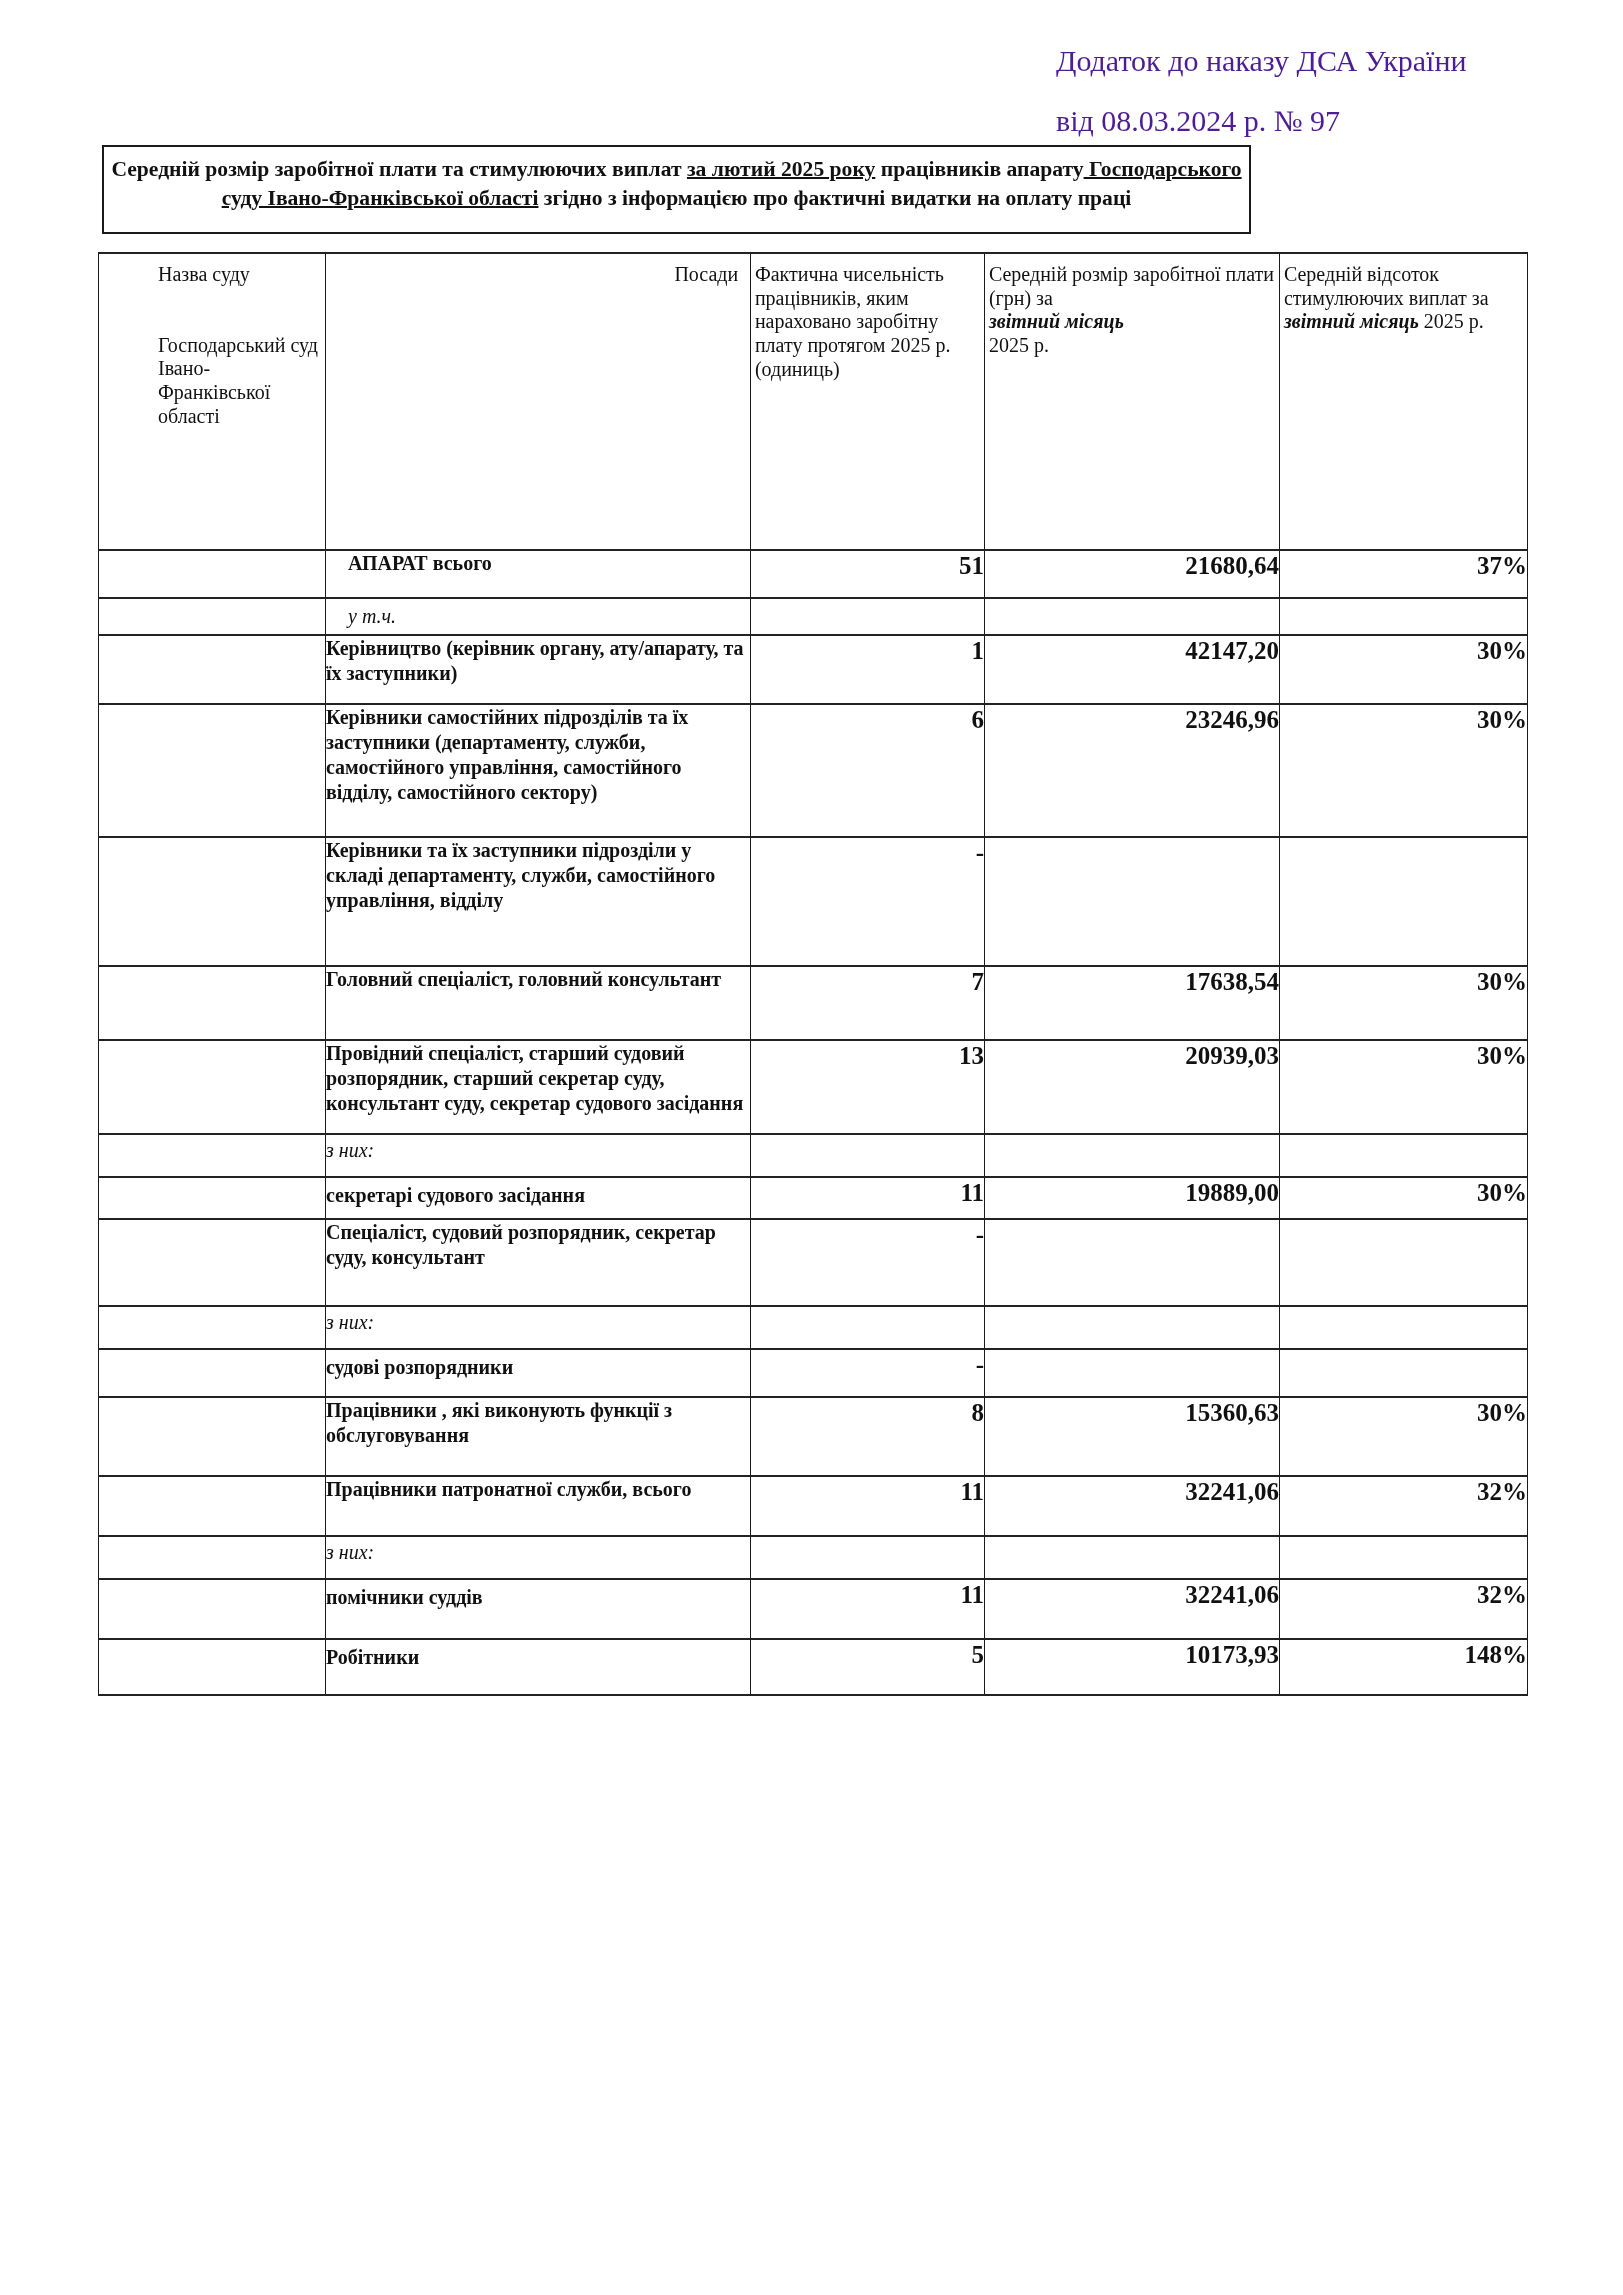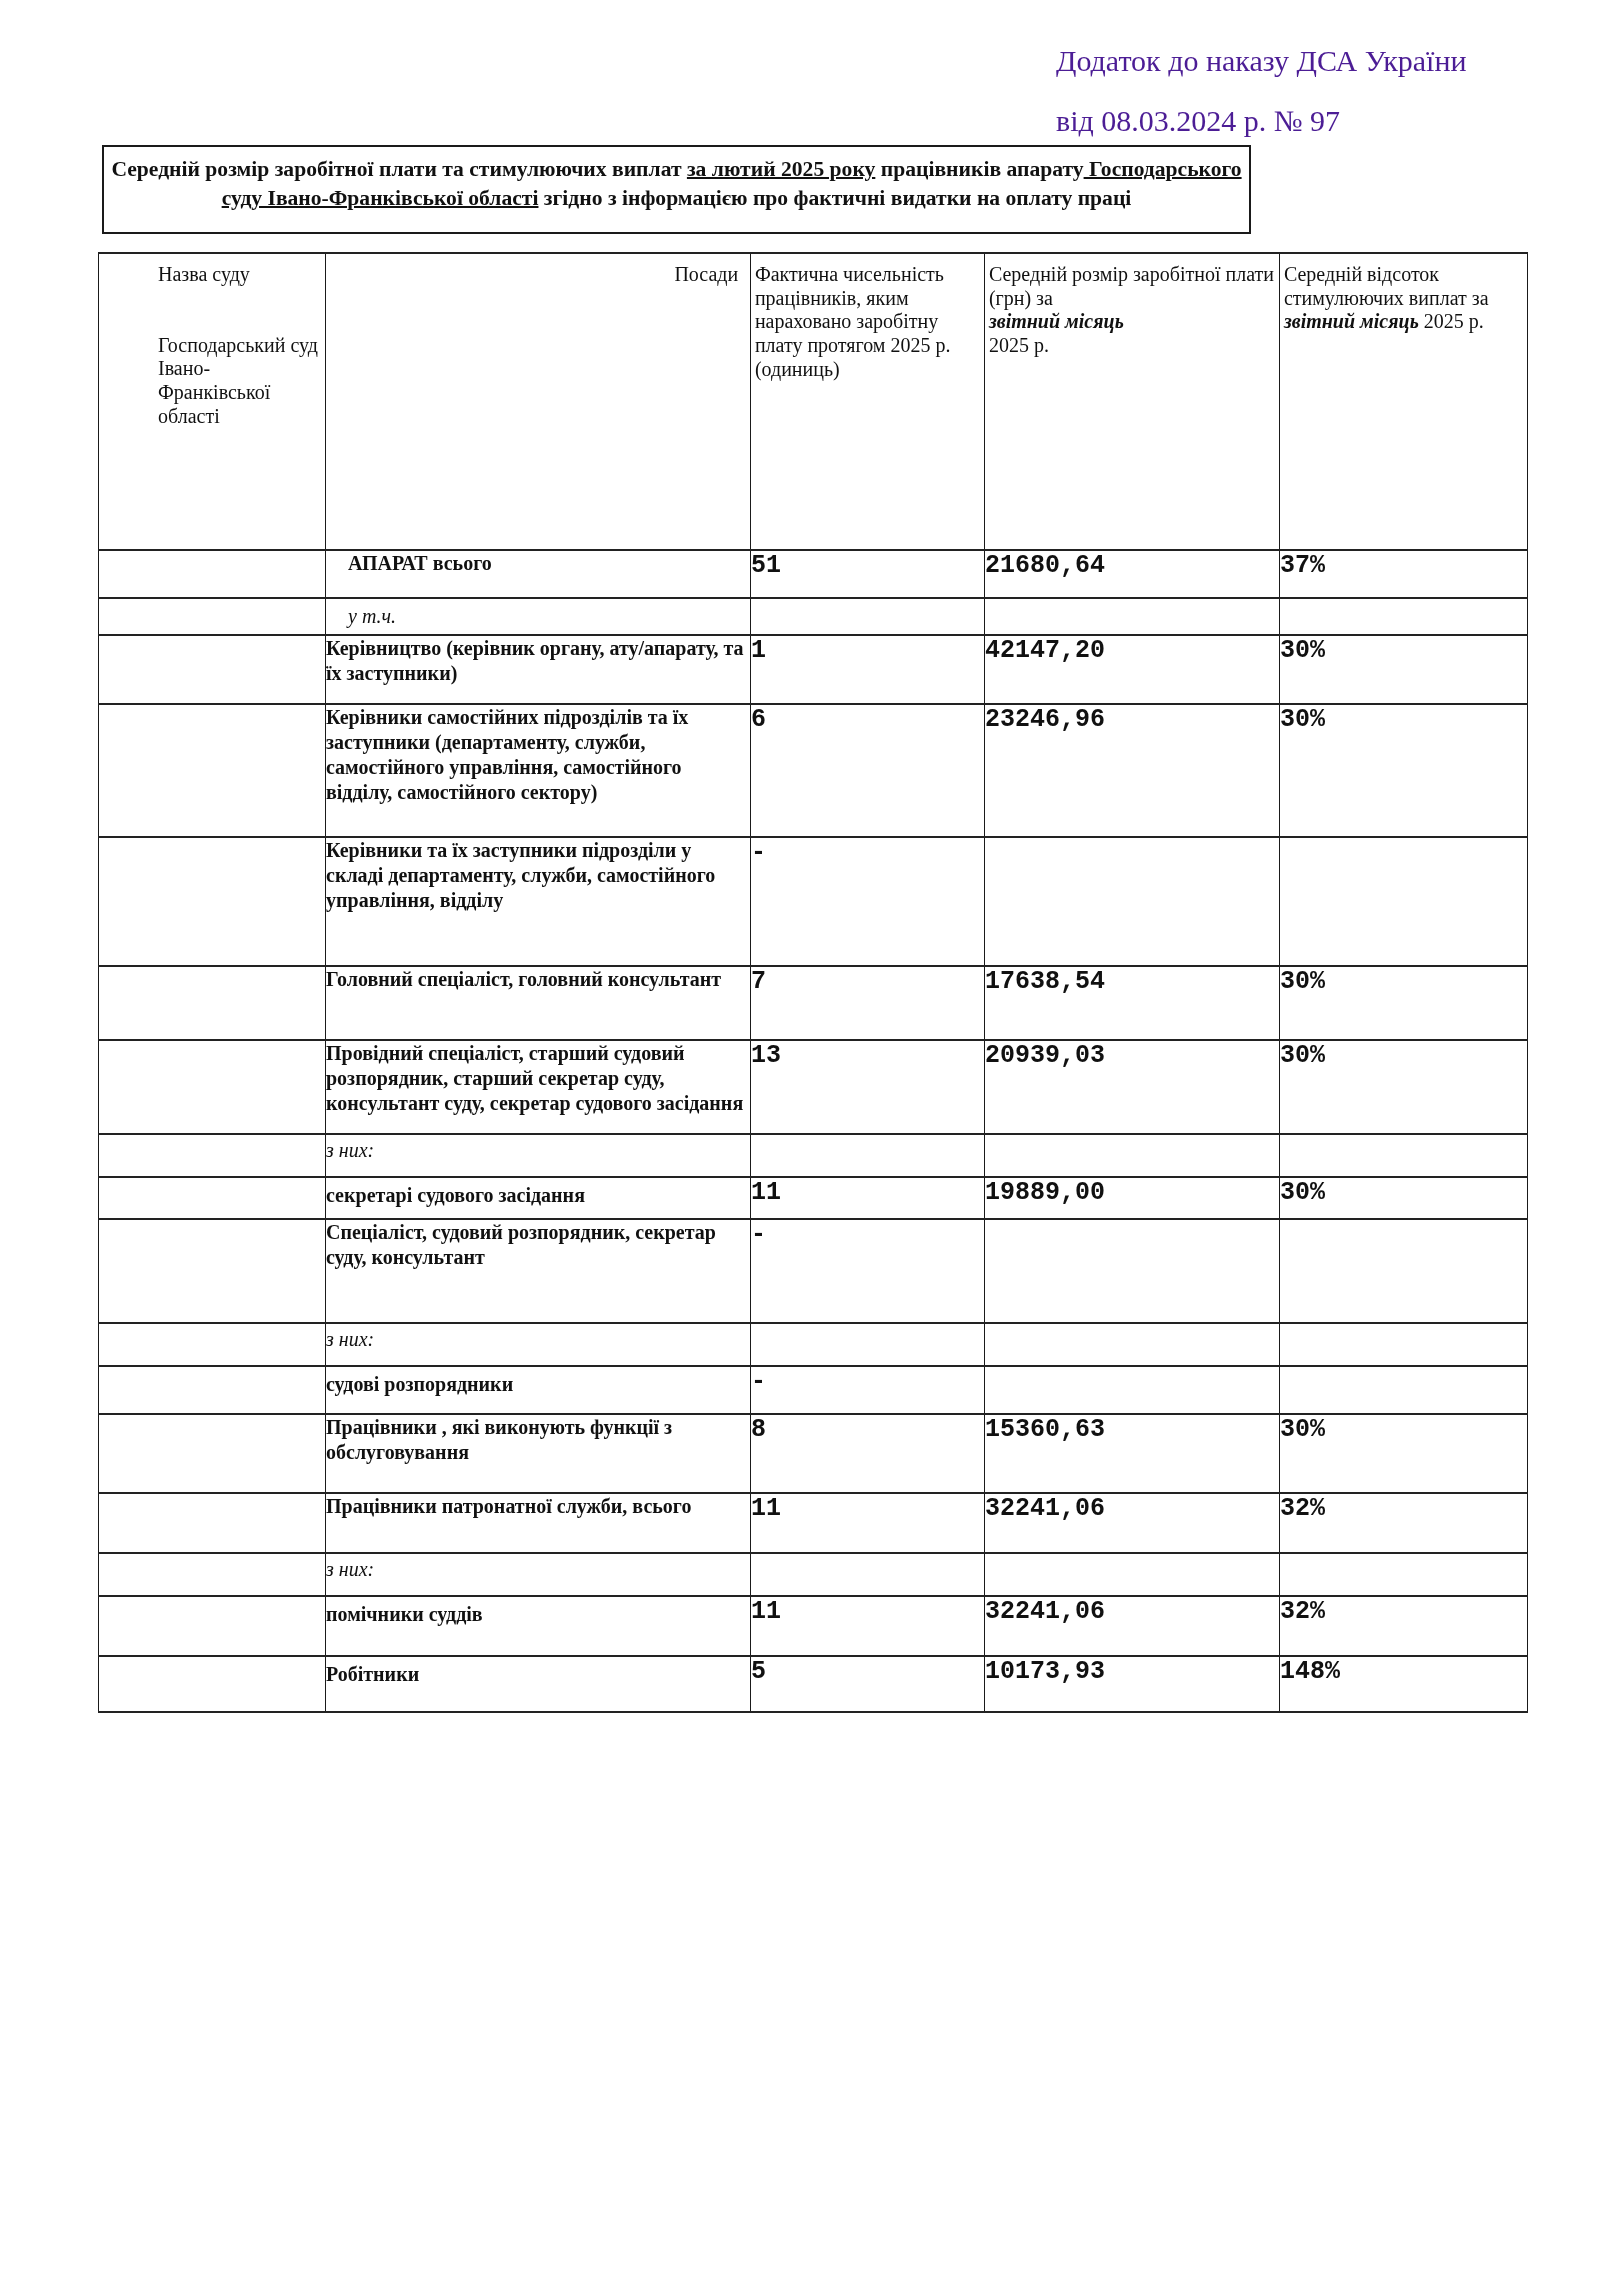--- a/index.html
+++ b/index.html
@@ -29,21 +29,21 @@
   }
   .hdr td { font-size: 20px; line-height: 23.6px; font-weight: normal; }
   .hdr .c-court { padding: 9.2px 6.5px 0 59px; text-align: left; }
   .hdr .c-court .court-name { display: block; margin-top: 47px; }
   .hdr .c-pos { text-align: right; padding: 9.2px 11.8px 0 0; }
   .hdr .c-num, .hdr .c-avg, .hdr .c-pct { text-align: left; padding: 9.2px 3.9px 0 3.9px; }
   .hdr i { font-weight: bold; }
   .pos-text { font-size: 20px; line-height: 25px; font-weight: bold; padding: 9.2px 3.9px 0 2.6px; }
   .pos-text.indent { padding-left: 22px; }
   .pos-text.italic { font-style: italic; font-weight: normal; }
-  .num { font-size: 25px; font-weight: bold; text-align: left; padding: 6.5px 15.7px 0 0; line-height: 29px; font-family: Liberation Mono, monospace; }
+  .num { font-size: 25px; font-weight: bold; text-align: right; padding: 6.5px 15.7px 0 0; line-height: 29px; }
   .pct { padding-right: 15.7px; }
   .dash { font-size: 25px; font-weight: bold; }
 </style>
 </head>
 <body>
 
 <div class="annex">
   <div>Додаток  до наказу ДСА України</div>
   <div>від 08.03.2024 р. №  97</div>
 </div>
@@ -137,21 +137,21 @@
     <td></td>
     <td></td>
   </tr>
   <tr style="height:42px">
     <td></td>
     <td class="pos-text" style="padding-top:5.2px">секретарі судового засідання</td>
     <td class="num">11</td>
     <td class="num">19889,00</td>
     <td class="num pct">30%</td>
   </tr>
-  <tr style="height:104px">
+  <tr style="height:87px">
     <td></td>
     <td class="pos-text">Спеціаліст, судовий розпорядник, секретар суду, консультант</td>
     <td class="num dash">-</td>
     <td class="num"></td>
     <td class="num pct"></td>
   </tr>
   <tr style="height:43px">
     <td></td>
     <td class="pos-text italic" style="padding-top:2.6px">з них:</td>
     <td></td>

